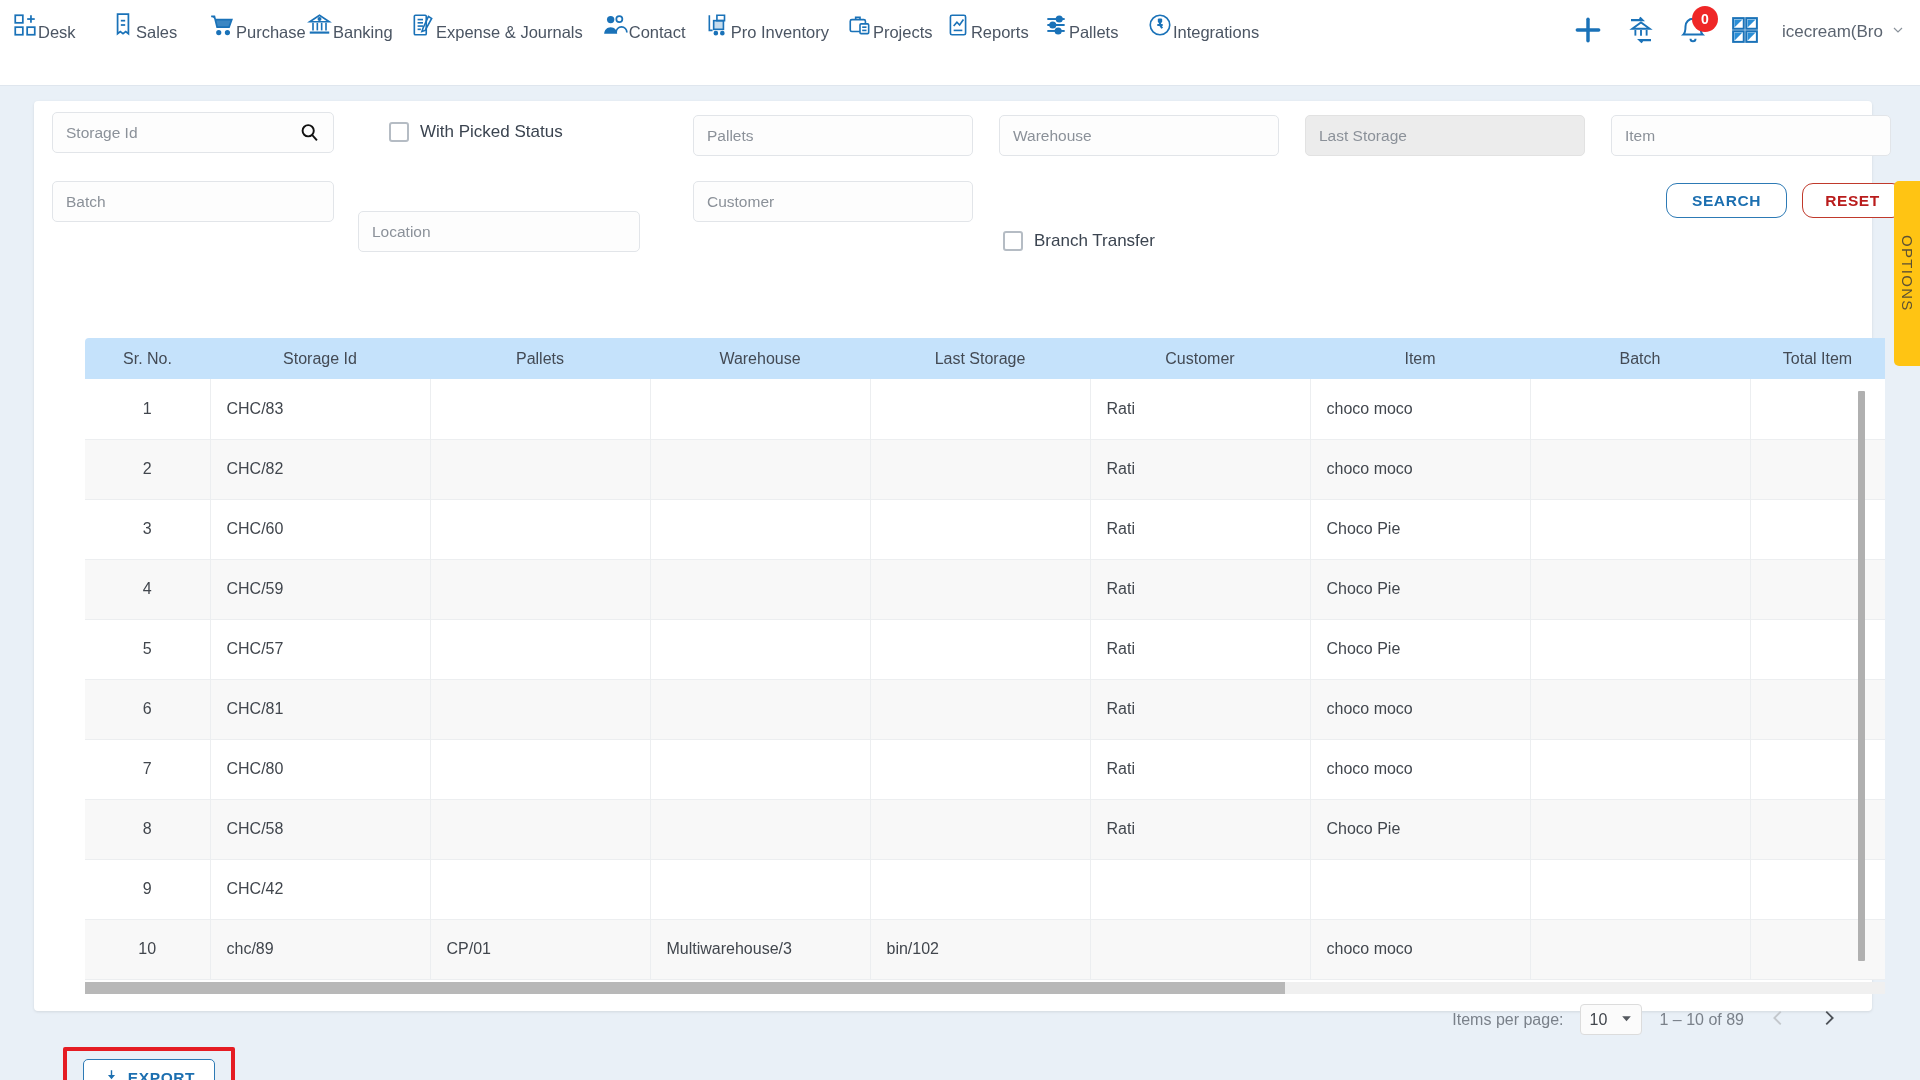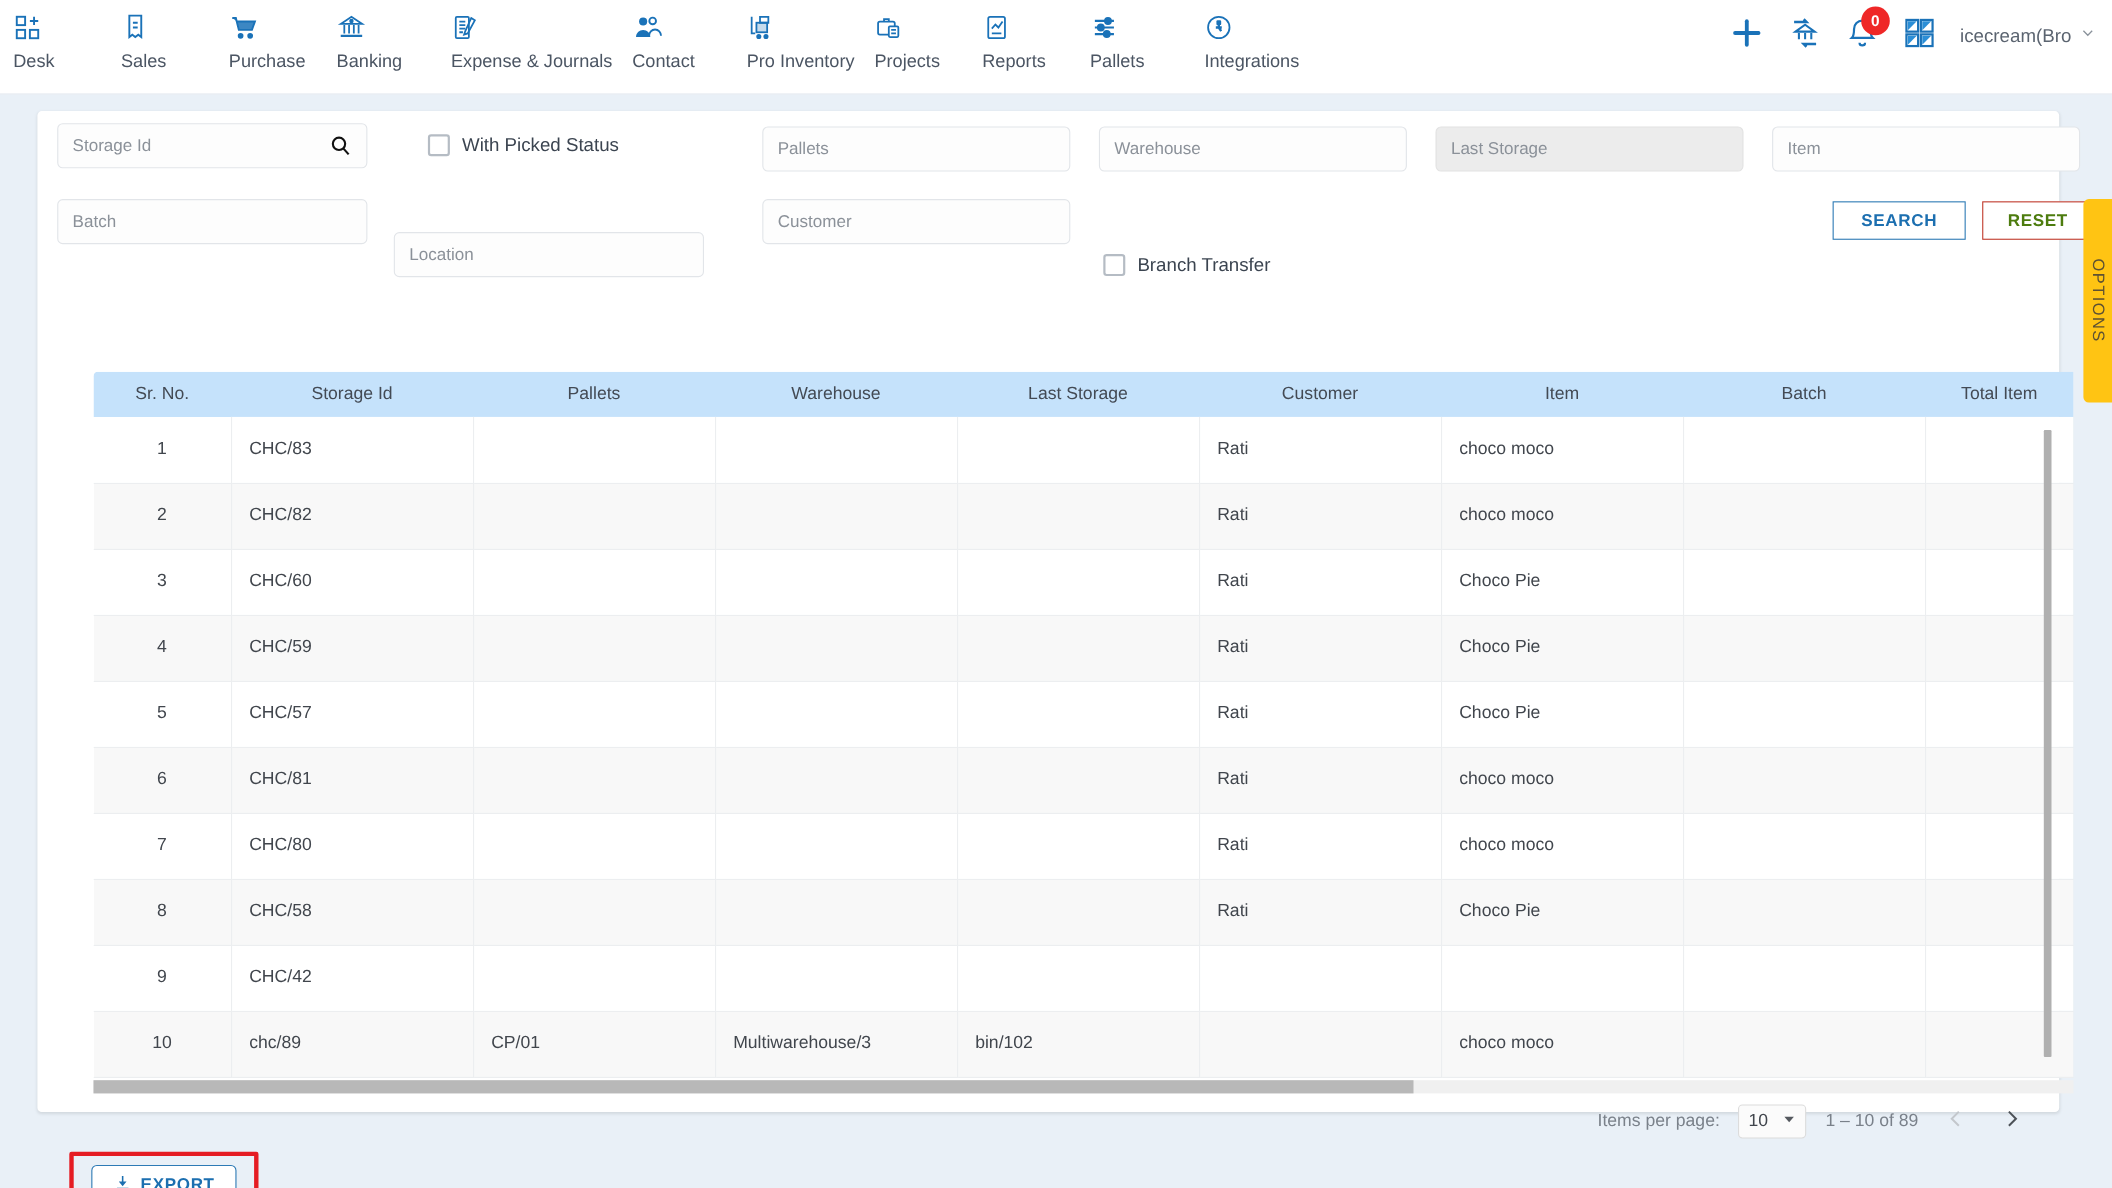--- a/index.html
+++ b/index.html
@@ -15,21 +15,21 @@
     position: absolute; top: 0; left: 0;
     width: 1920px; height: 86px;
     background: #ffffff;
     border-bottom: 1px solid #dfe6ee;
     display: flex; align-items: flex-start;
   }
   .nav-items { display: flex; align-items: flex-start; padding-left: 6px; }
   .nav-item {
     width: 98px; min-width: 54px;
     padding: 8px 6px 0 6px;
-    display: flex; flex-direction: column; align-items: flex-start;
+    display: flex; align-items: flex-end;
     cursor: pointer;
   }
   .nav-item.wide { width: auto; padding-left: 12px; padding-right: 12px; }
   .nav-icon { height: 34px; display: flex; align-items: center; justify-content: center; }
   .nav-icon svg { display: block; }
   .nav-label {
     margin-top: 4px;
     font-size: 16.5px;
     color: #4b5563;
     white-space: nowrap;
@@ -89,27 +89,27 @@
   .cbx-wrap { position: absolute; display: flex; align-items: center; gap: 11px; cursor: pointer; }
   .cbx {
     width: 20px; height: 20px;
     border: 2px solid #b5bcc4; border-radius: 3px;
     background: #fff;
   }
   .cbx-lbl { font-size: 17px; color: #3b4450; white-space: nowrap; }
 
   .btn {
     position: absolute; height: 35px;
-    border-radius: 0; background: #fff;
+    border-radius: 11px; background: #fff;
     display: flex; align-items: center; justify-content: center;
     font-size: 15.5px; font-weight: bold; letter-spacing: .6px;
     cursor: pointer;
   }
   .btn-search { border: 1px solid #2d7ab5; color: #1c6fb0; }
-  .btn-reset  { border: 1px solid #c0392b; color: #4d7c0f; }
+  .btn-reset  { border: 1px solid #c0392b; color: #b91c1c; }
 
   
   .table-wrap {
     position: absolute; left: 51px; top: 237px;
     width: 1800px; height: 644px;
     overflow: hidden;
   }
   table { border-collapse: collapse; width: 1800px; table-layout: fixed; }
   thead th {
     background: #c5e2fb;

